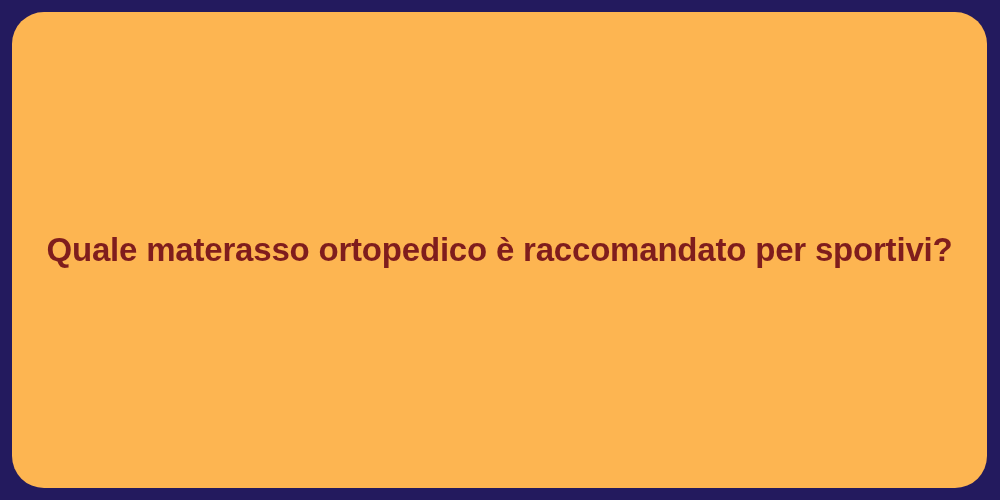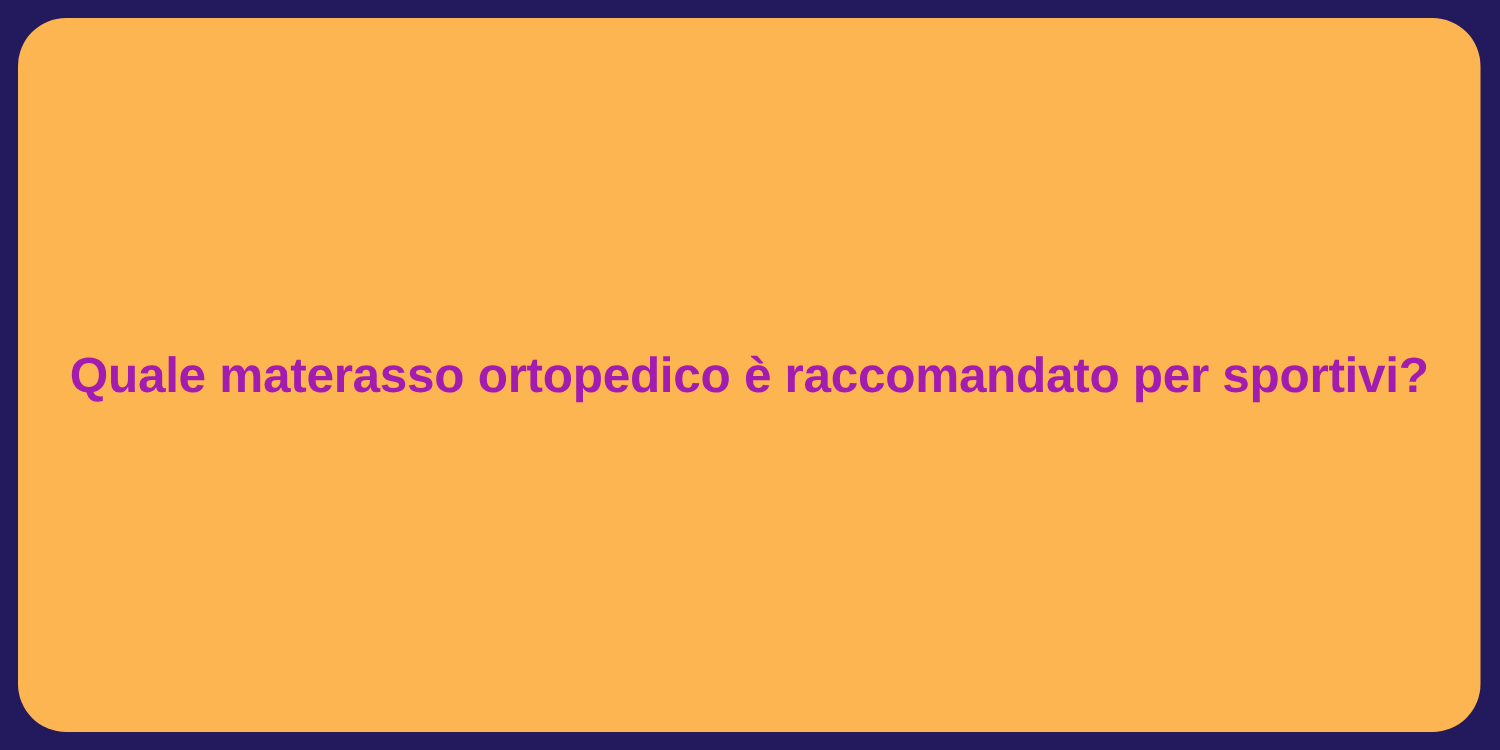--- a/index.html
+++ b/index.html
@@ -37,21 +37,21 @@
     padding: 0 40px;
   }
 
   .question-text {
     margin: 0;
     font-family: "Liberation Sans", sans-serif;
     font-size: 33px;
     font-weight: 700;
     line-height: 1.25;
     letter-spacing: -0.2px;
-    color: #a21caf;
+    color: #7f1d1d;
     text-align: center;
     white-space: nowrap;
   }
 </style>
 </head>
 <body>
 
 <div class="page-frame">
   <div class="question-card">
     <h1 class="question-text">Quale materasso ortopedico è raccomandato per sportivi?</h1>

